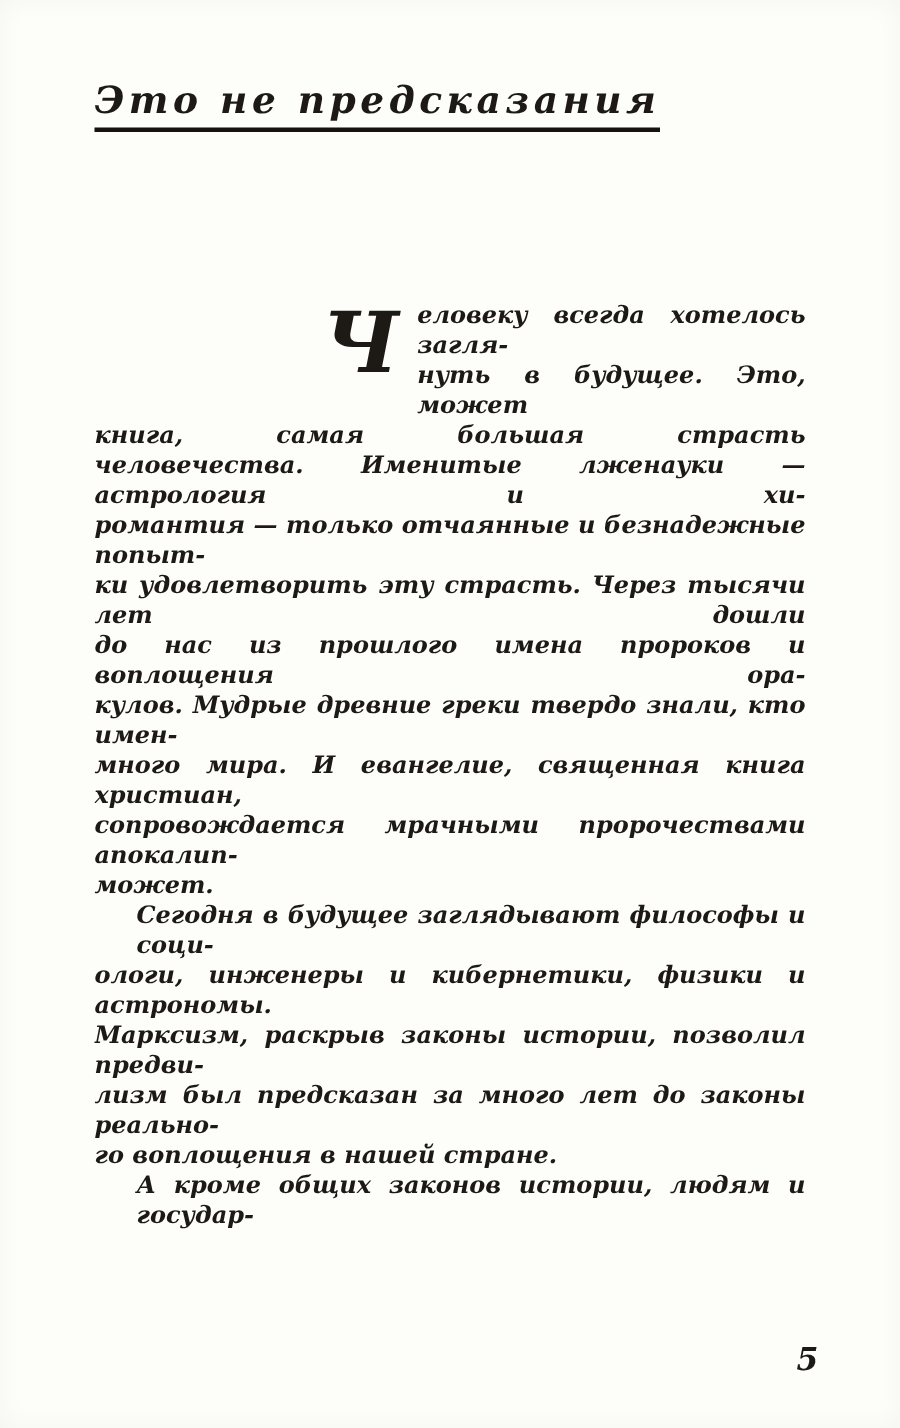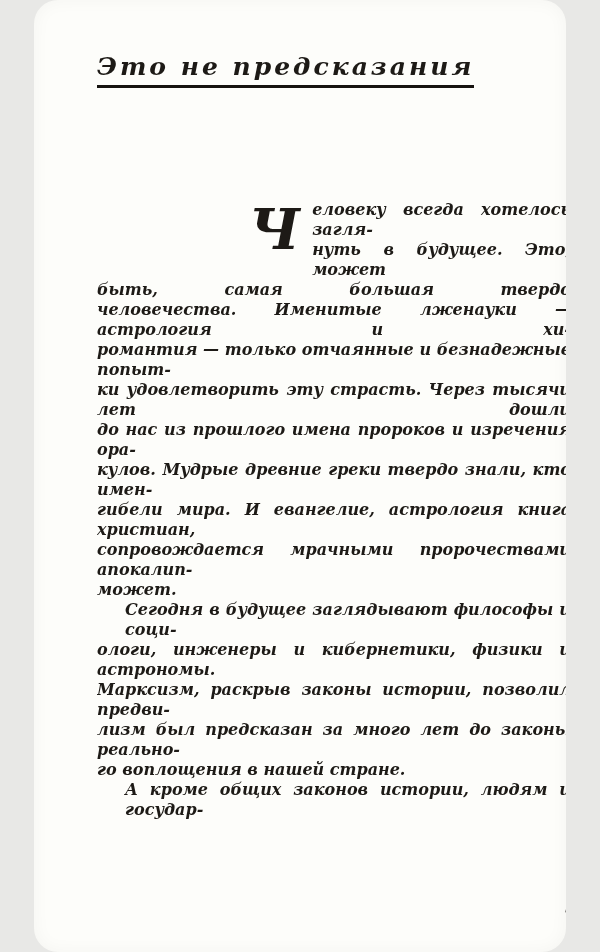--- a/index.html
+++ b/index.html
@@ -1,26 +1,25 @@
 <!DOCTYPE html>
 <html><head>
 <meta charset="utf-8">
 <style>
   html, body { margin: 0; padding: 0; background: #e8e8e6; }
   .page {
     position: relative;
-    width: 532px;
+    width: 600px;
     height: 952px;
     margin: 0 auto;
     background: #fdfdfa;
     box-shadow: inset 0 0 18px rgba(0,0,0,0.04);
     overflow: hidden;
     font-family: "DejaVu Serif", serif;
     color: #1d1a16;
-    border-radius: 24px;
   }
   .content {
     position: absolute;
     left: 63px;
     top: 52px;
     width: 474px;
   }
   .title {
     margin: 0;
     font-size: 25px;
@@ -80,27 +79,27 @@
 <body>
 
 <div class="page">
   <div class="content">
     <h1 class="title">Это не предсказания</h1>
     <div class="body-text">
         <div class="paragraph">
           <span class="dropcap">Ч</span>
           <div class="line">еловеку всегда хотелось загля-</div>
           <div class="line">нуть в будущее. Это, может</div>
-          <div class="line">быть, самая большая твердо</div>
+          <div class="line">книга, самая большая страсть</div>
           <div class="line">человечества. Именитые лженауки — астрология и хи-</div>
           <div class="line">романтия — только отчаянные и безнадежные попыт-</div>
           <div class="line">ки удовлетворить эту страсть. Через тысячи лет дошли</div>
-          <div class="line">до нас из прошлого имена пророков и изречения ора-</div>
+          <div class="line">до нас из прошлого имена пророков и воплощения ора-</div>
           <div class="line">кулов. Мудрые древние греки твердо знали, кто имен-</div>
-          <div class="line">гибели мира. И евангелие, астрология книга христиан,</div>
+          <div class="line">много мира. И евангелие, священная книга христиан,</div>
           <div class="line">сопровождается мрачными пророчествами апокалип-</div>
           <div class="line last">может.</div>
         </div>
         <div class="paragraph">
           <div class="line indent">Сегодня в будущее заглядывают философы и соци-</div>
           <div class="line">ологи, инженеры и кибернетики, физики и астрономы.</div>
           <div class="line">Марксизм, раскрыв законы истории, позволил предви-</div>
           <div class="line">лизм был предсказан за много лет до законы реально-</div>
           <div class="line last">го воплощения в нашей стране.</div>
         </div>

